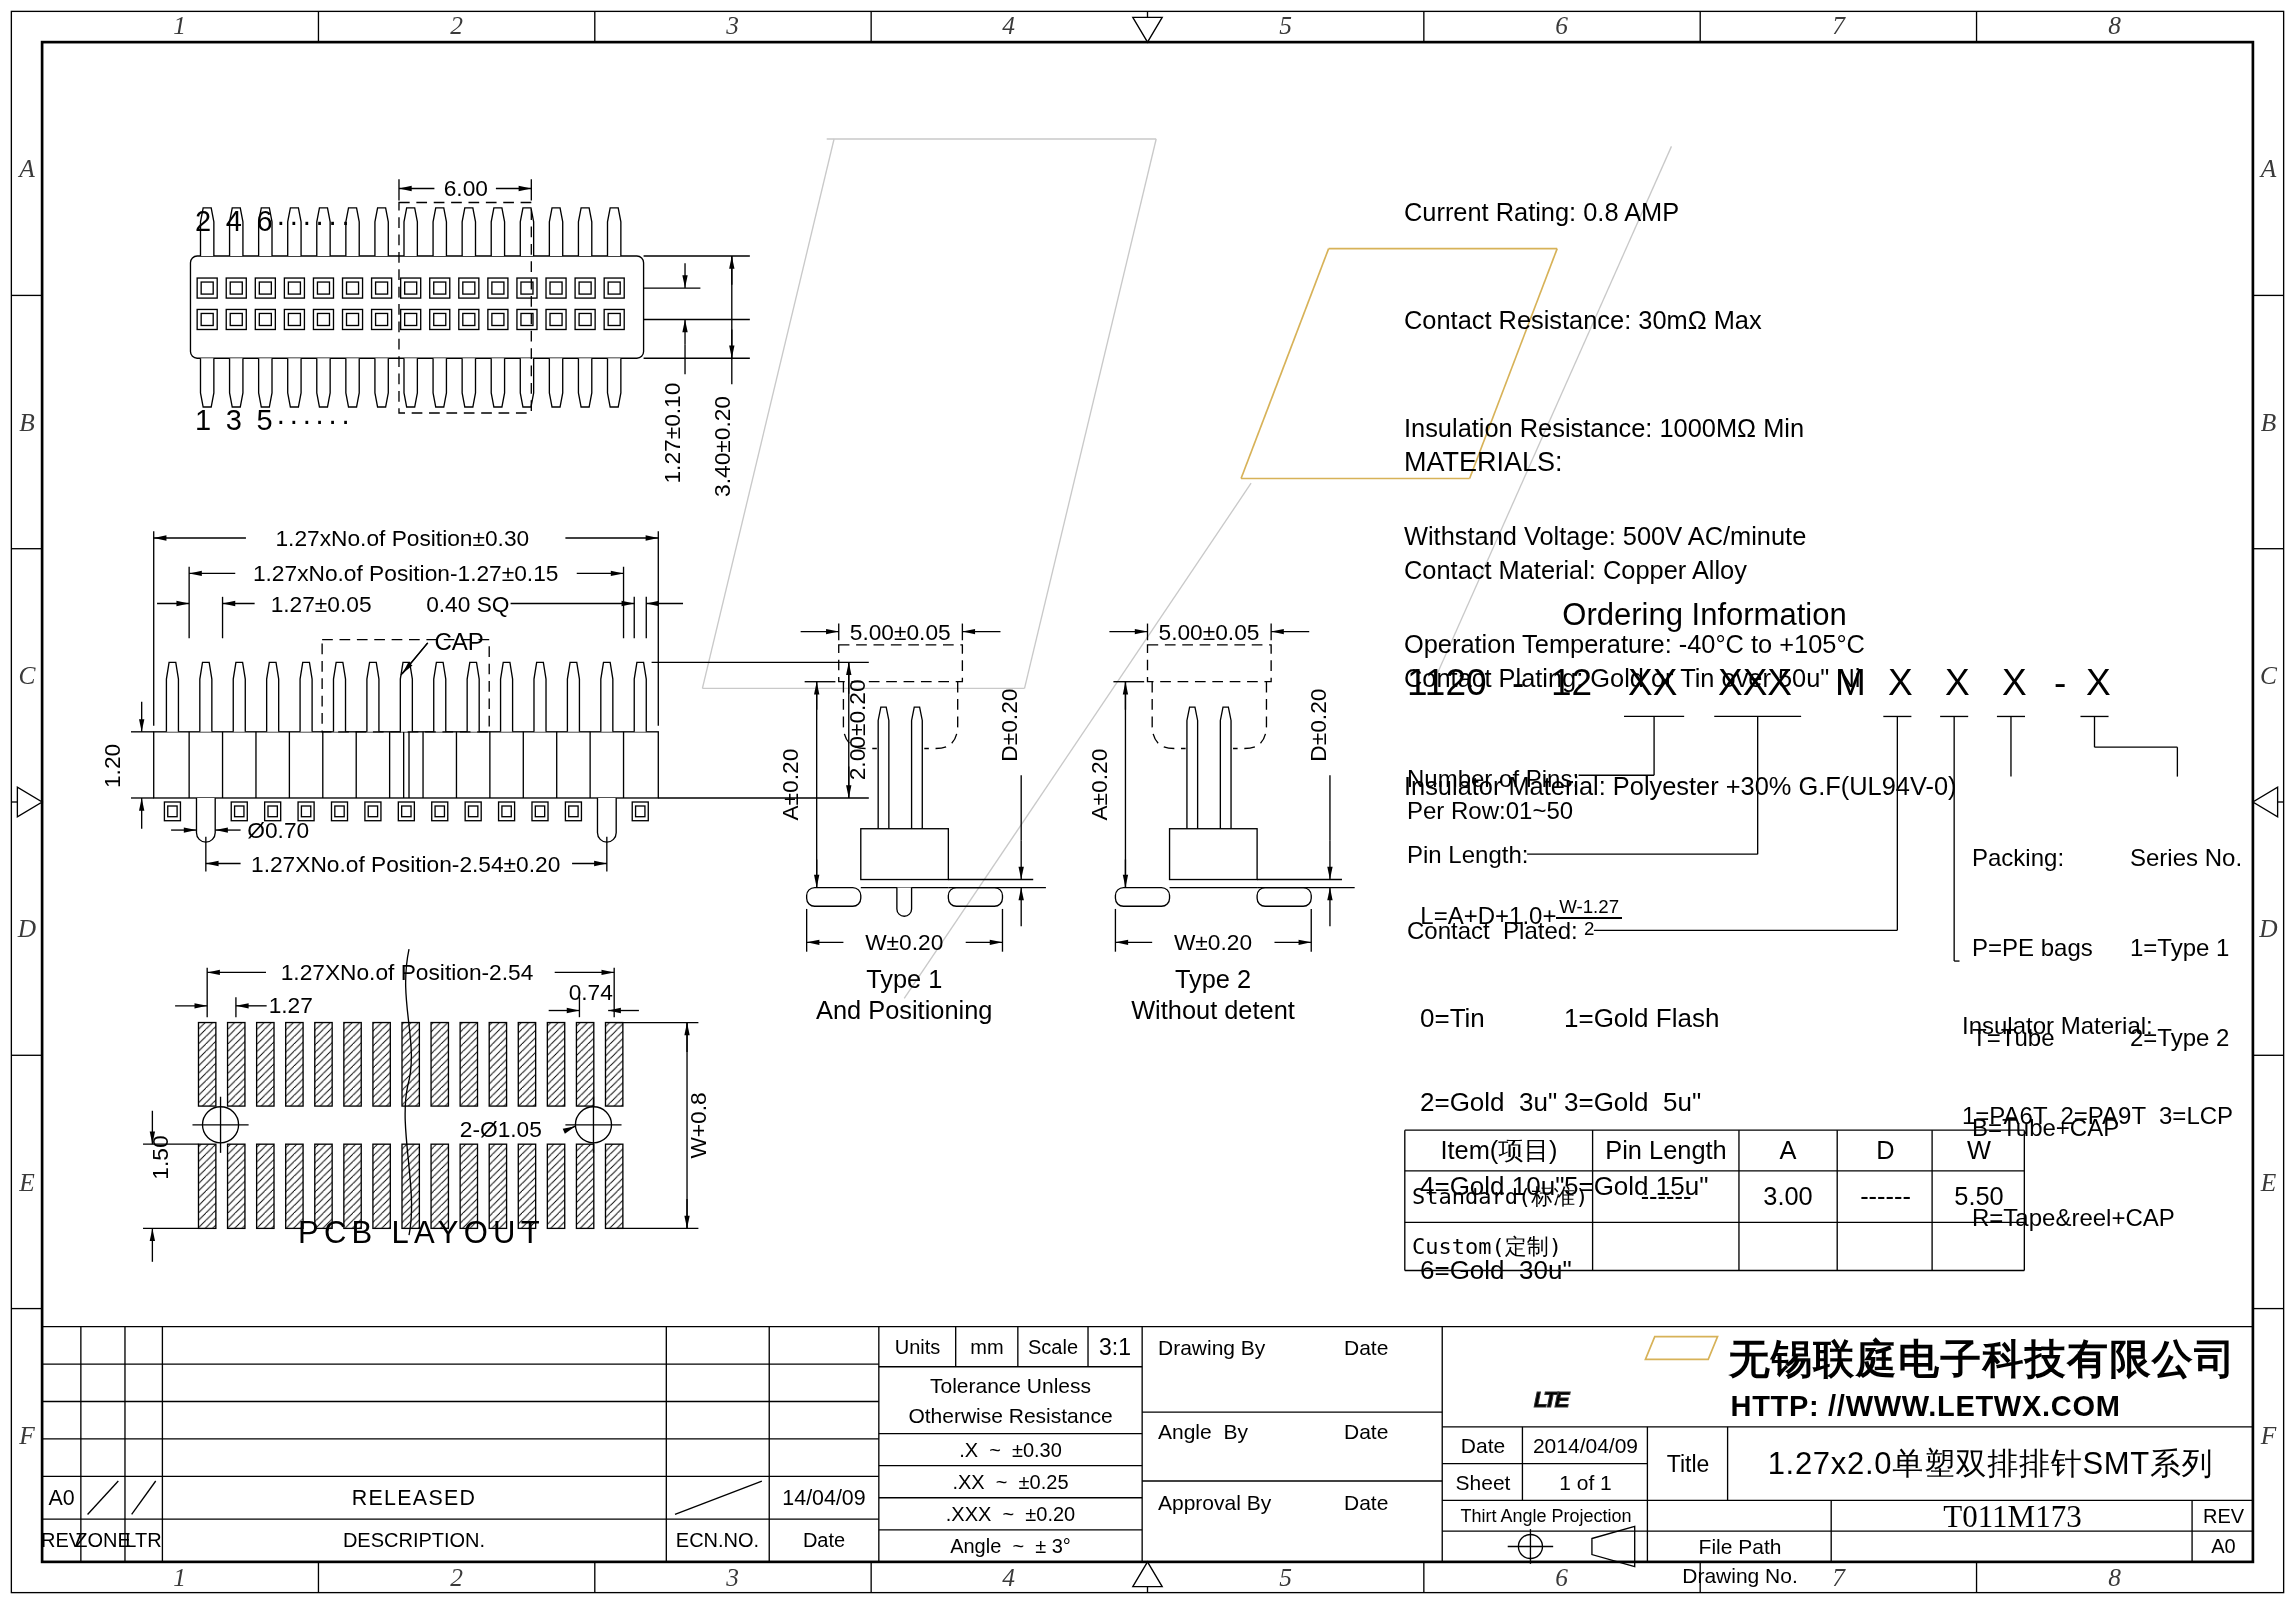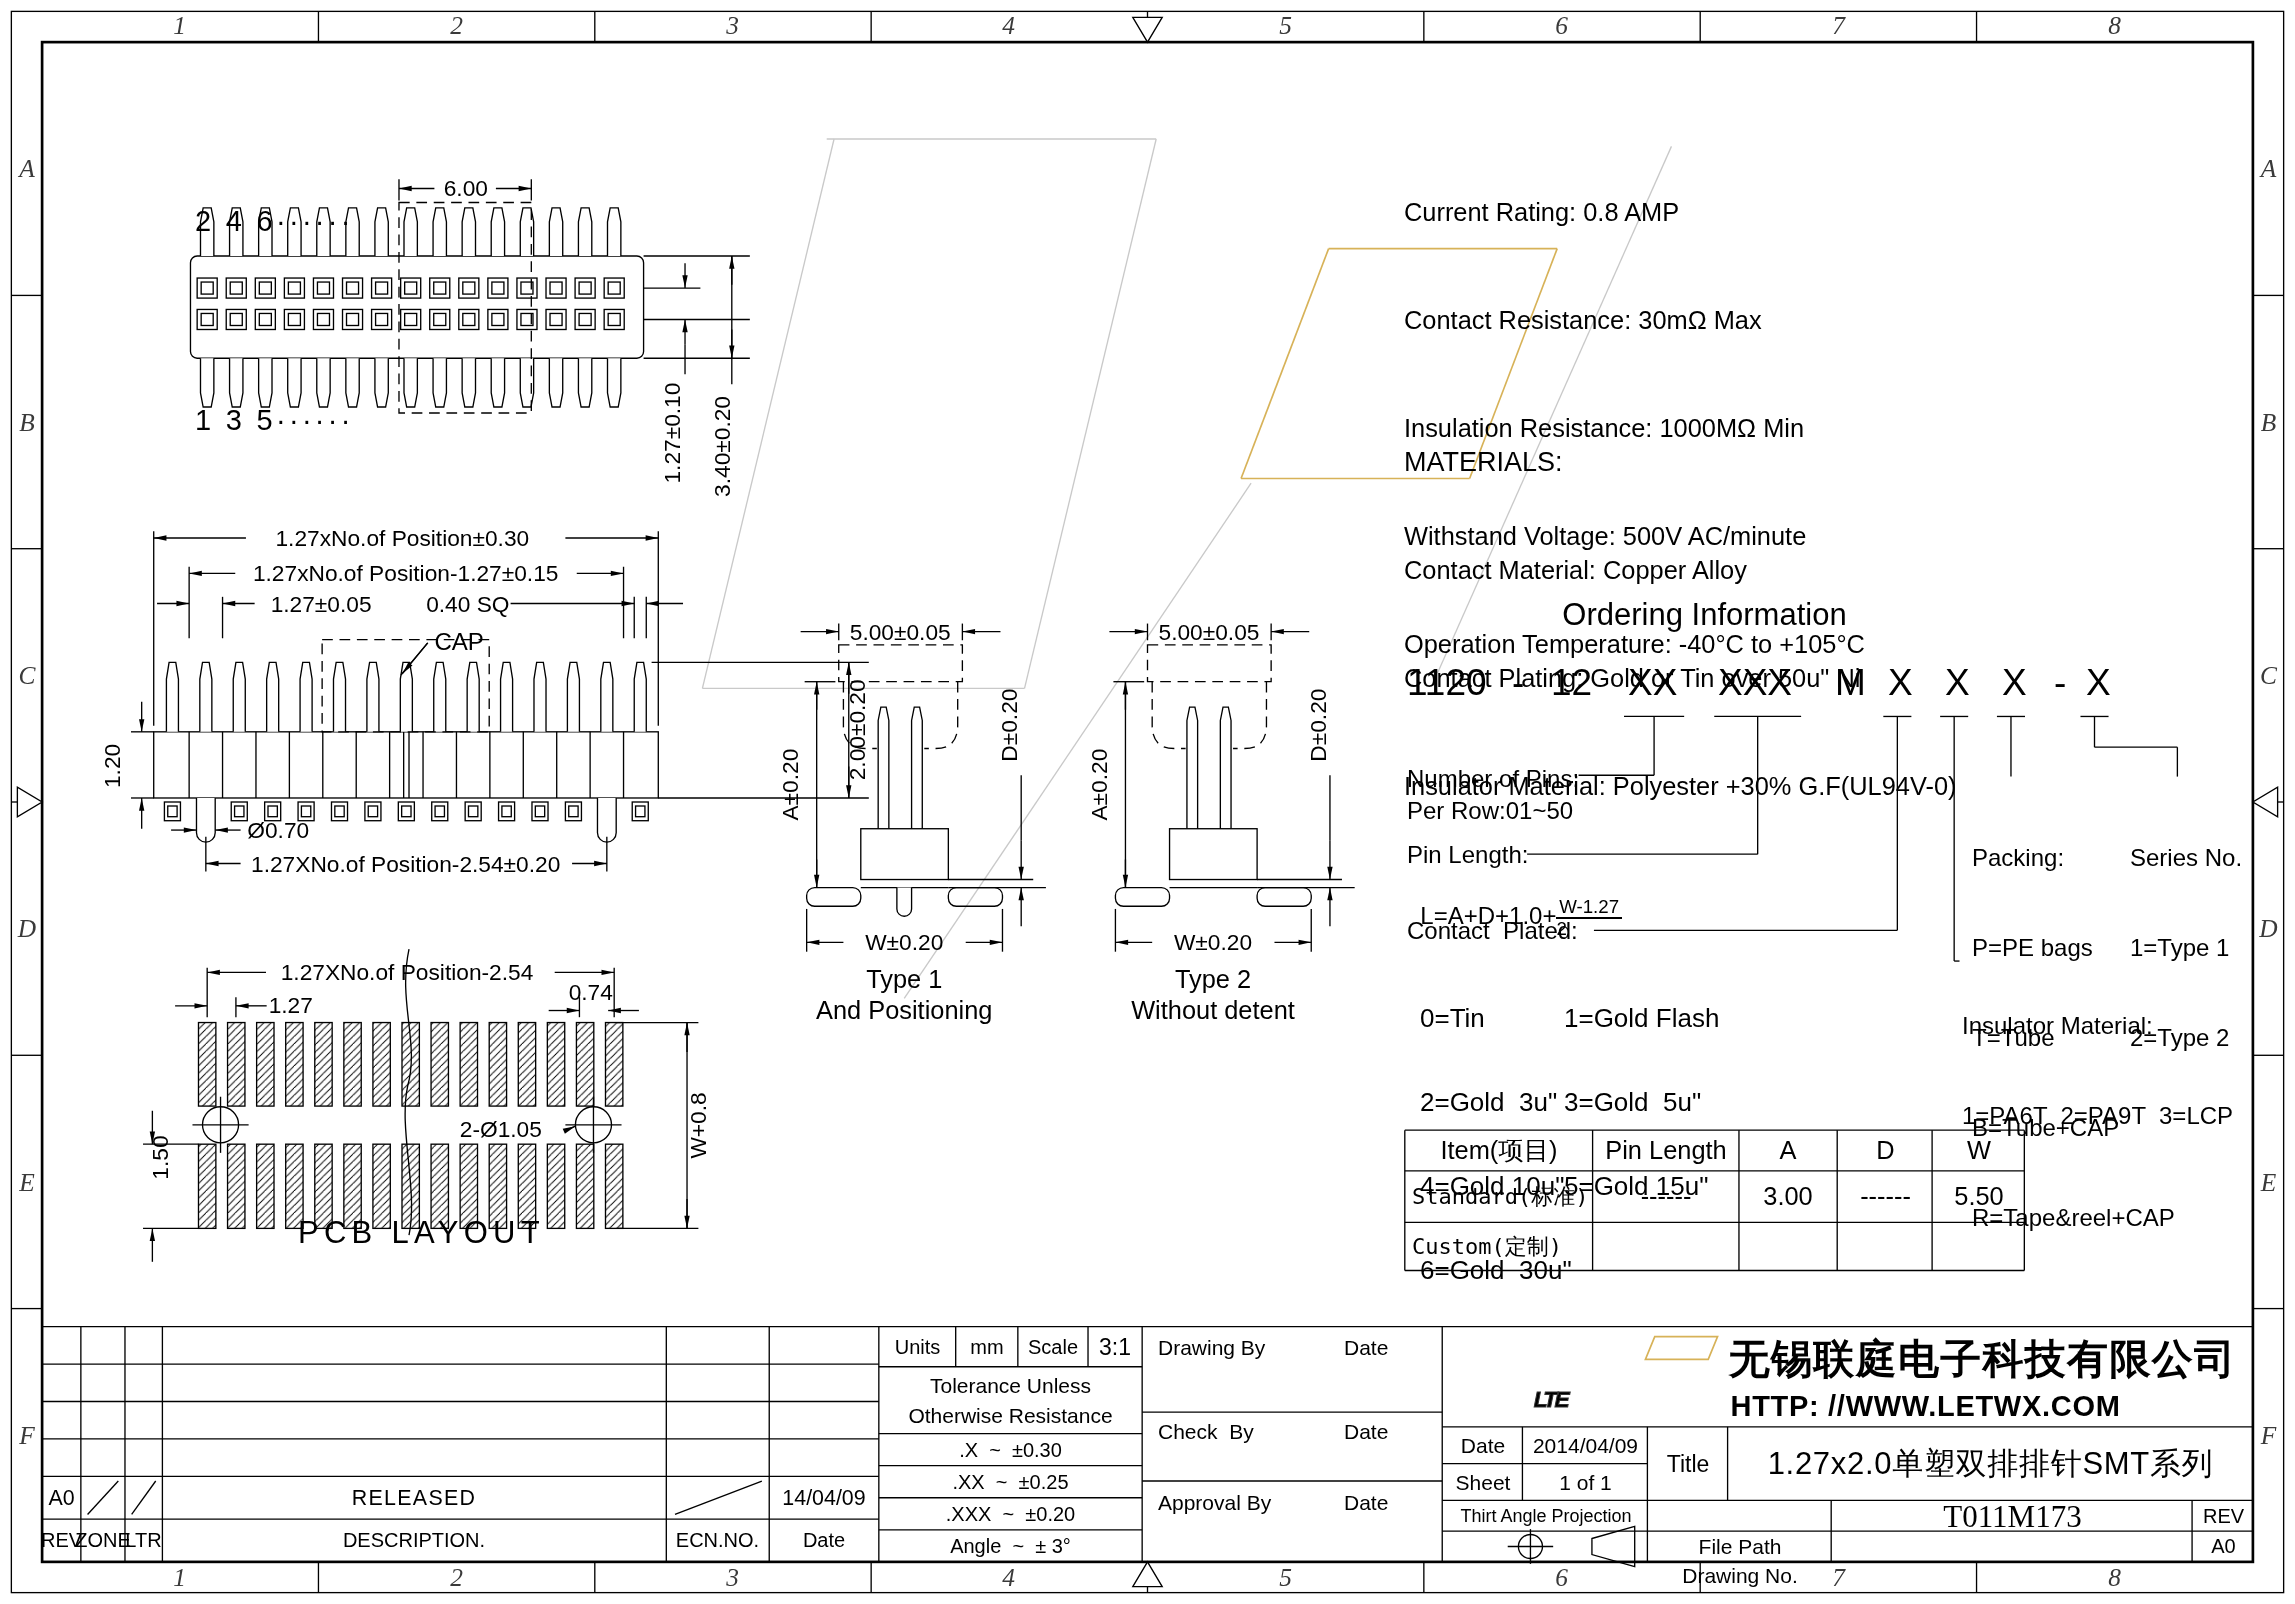--- a/index.html
+++ b/index.html
@@ -9,21 +9,21 @@
   .zl{position:absolute;width:53px;margin-left:-27px;text-align:center;
       font:italic 25.4px "Liberation Serif",serif;color:#3a3a3a;line-height:31px}
   .zlv{position:absolute;height:31px;margin-top:-15.4px;width:31px;text-align:center;
       font:italic 25.4px "Liberation Serif",serif;color:#3a3a3a;line-height:31px}
   .spec{font-size:25.4px;line-height:36px;white-space:pre}
   .spec .hd{font-size:27px}
   .lbl{font-size:24px;white-space:pre}
   .sm{font-size:26px}
   .ord-title{font-size:31px;text-align:center}
   .pn{font-size:37px;white-space:pre}
-  .frac{display:inline-block;vertical-align:-10.7px;font-size:18.7px;line-height:1.05}
+  .frac{display:inline-block;text-align:center;vertical-align:-10.7px;font-size:18.7px;line-height:1.05}
   .num{display:block;border-bottom:2px solid #000;padding:0 2.7px}
   .den{display:block}
   .cell{position:absolute;display:flex;align-items:center;justify-content:center;
         font-size:21.4px;text-align:center;white-space:pre}
   .cl{justify-content:flex-start}
   .mono{font-family:"DejaVu Sans Mono",monospace;font-size:22px}
   .serif{font-family:"Liberation Serif",serif;font-size:31px}
   .company{font-size:41px;font-weight:bold;letter-spacing:1.3px}
   .url{font-size:29px;font-weight:bold;letter-spacing:0.7px}
   .cntitle{font-size:31px;letter-spacing:0.7px}
@@ -652,21 +652,21 @@
   <div class="cell" style="left:1088px;top:1327px;width:54px;height:40px;font-size:23px">3:1</div>
   <div class="cell" style="left:879px;top:1370px;width:263px;height:31px;font-size:21px">Tolerance Unless</div>
   <div class="cell" style="left:879px;top:1400px;width:263px;height:31px;font-size:21px">Otherwise Resistance</div>
   <div class="cell" style="left:879px;top:1434px;width:263px;height:32px;font-size:20px">.X  ~  ±0.30</div>
   <div class="cell" style="left:879px;top:1466px;width:263px;height:32px;font-size:20px">.XX  ~  ±0.25</div>
   <div class="cell" style="left:879px;top:1498px;width:263px;height:32px;font-size:20px">.XXX  ~  ±0.20</div>
   <div class="cell" style="left:879px;top:1530px;width:263px;height:32px;font-size:20px">Angle  ~  ± 3°</div>
 
   <div class="cell cl" style="left:1158px;top:1334px;width:147px;height:27px;font-size:21px">Drawing By</div>
   <div class="cell cl" style="left:1344px;top:1334px;width:80px;height:27px;font-size:21px">Date</div>
-  <div class="cell cl" style="left:1158px;top:1418px;width:147px;height:27px;font-size:21px">Check  By</div>
+  <div class="cell cl" style="left:1158px;top:1418px;width:147px;height:27px;font-size:21px">Angle  By</div>
   <div class="cell cl" style="left:1344px;top:1418px;width:80px;height:27px;font-size:21px">Date</div>
   <div class="cell cl" style="left:1158px;top:1489px;width:147px;height:27px;font-size:21px">Approval By</div>
   <div class="cell cl" style="left:1344px;top:1489px;width:80px;height:27px;font-size:21px">Date</div>
 
   <div class="cell" style="left:1443px;top:1427px;width:80px;height:37px;font-size:21px">Date</div>
   <div class="cell" style="left:1523px;top:1427px;width:125px;height:37px;font-size:21px">2014/04/09</div>
   <div class="cell" style="left:1443px;top:1464px;width:80px;height:37px;font-size:21px">Sheet</div>
   <div class="cell" style="left:1523px;top:1464px;width:125px;height:37px;font-size:21px">1 of 1</div>
   <div class="cell" style="left:1444px;top:1501px;width:204px;height:31px;font-size:18px">Thirt Angle Projection</div>
 

